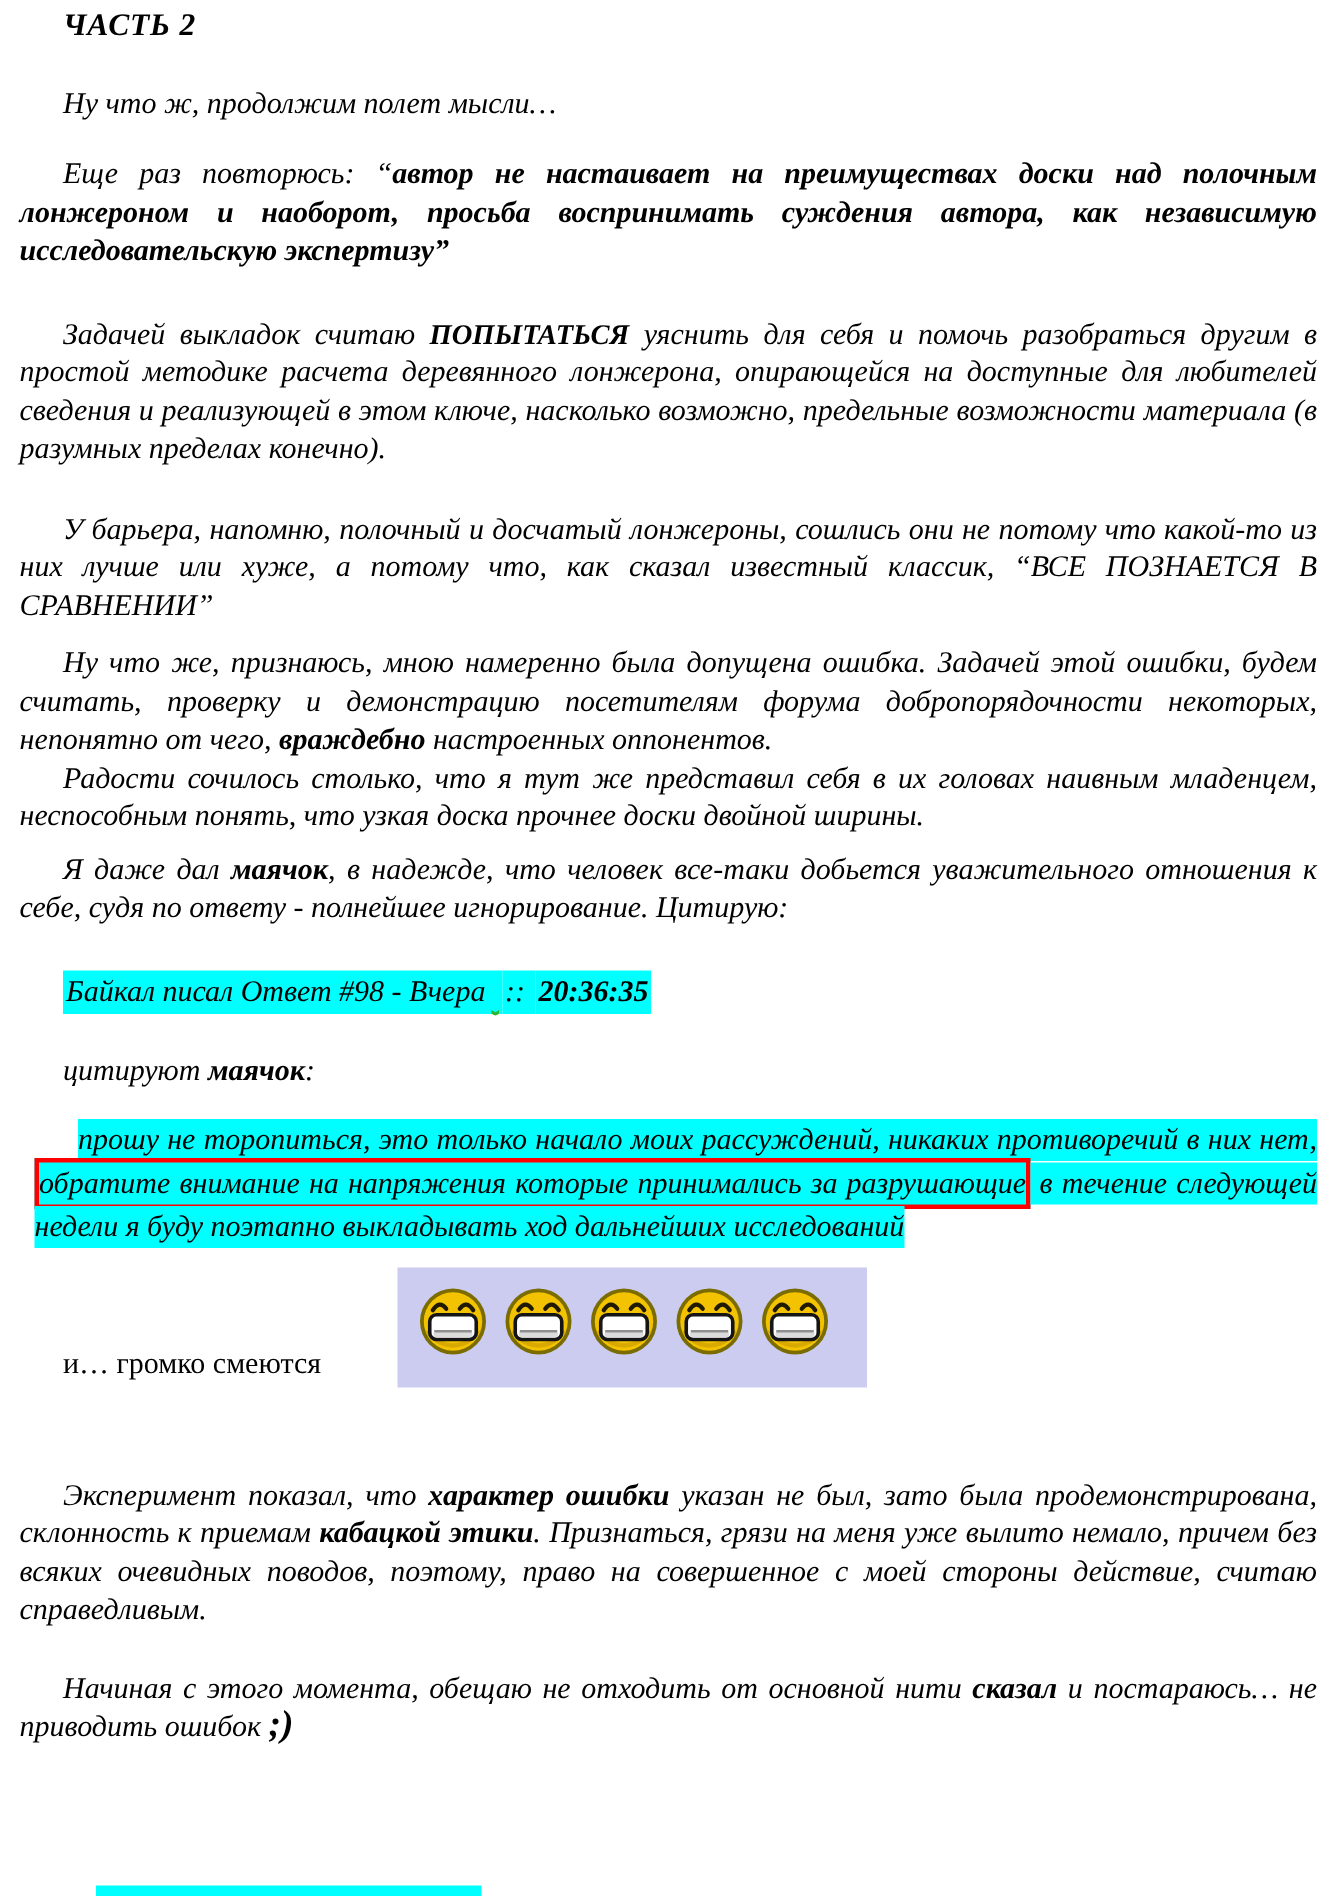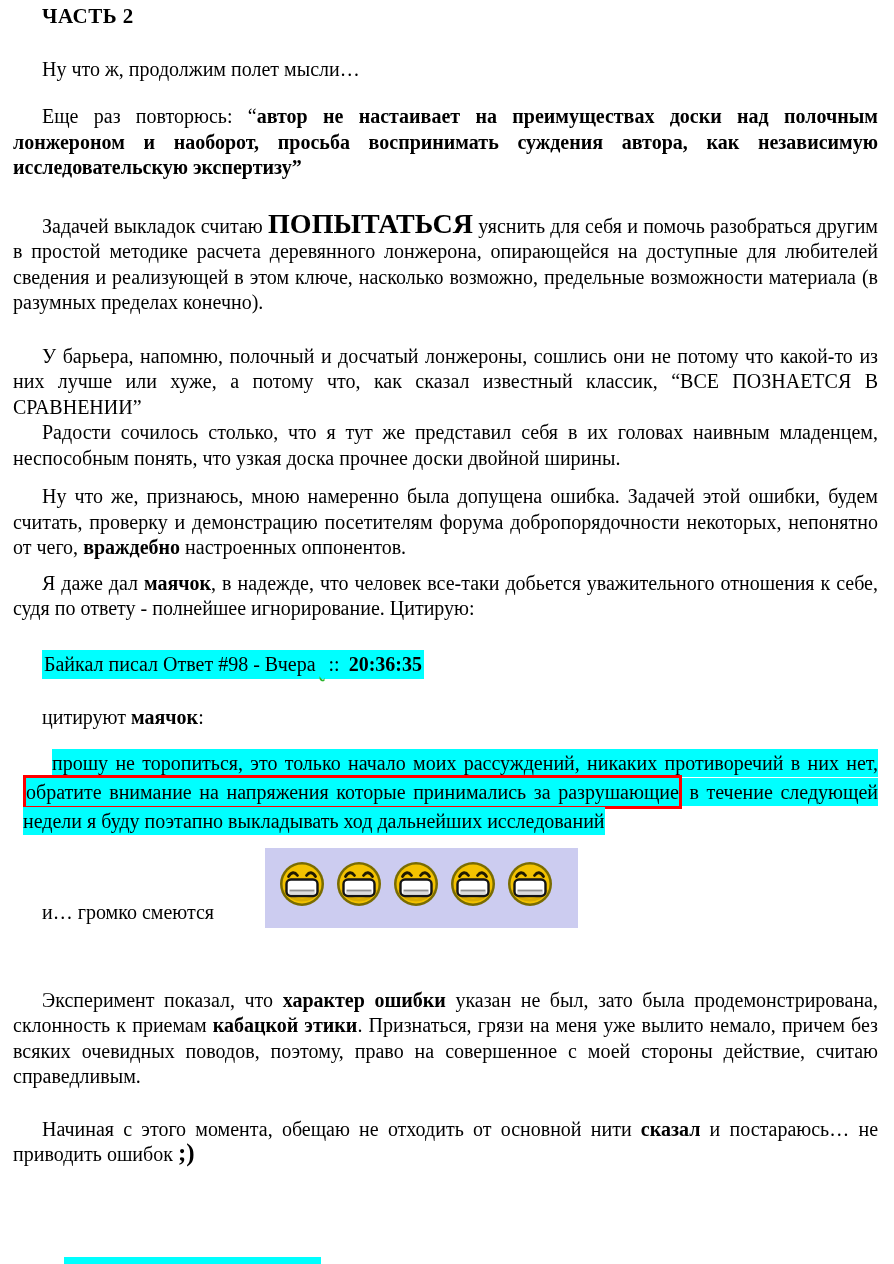--- a/index.html
+++ b/index.html
@@ -7,27 +7,27 @@
     --ink:#000000; --paper:#ffffff;
   }
   html,body{margin:0;padding:0;}
   body{
     width:894px;height:1264px;position:relative;overflow:hidden;
     background:var(--paper);color:var(--ink);
     font-family:"Liberation Serif","DejaVu Serif",serif;
     font-size:20px;line-height:25.5px;
   }
   .doc{padding:4px 16px 0 13px;}
-  .para{text-align:justify;text-indent:29px;}
+  .para{text-align:justify;text-indent:29px;font-style:italic;}
   .title{font-size:21px;font-weight:bold;letter-spacing:0.5px;}
   .mt0{margin-top:0}.mt10{margin-top:10px}.mt13{margin-top:13px}
   .mt14{margin-top:30px}.mt18{margin-top:18px}.mt22{margin-top:22px}.mt27{margin-top:27px}
   .mt28{margin-top:28px}.mt30{margin-top:30px}.mt60{margin-top:60px}
   .b{font-weight:bold;}
-  .big{font-size:28px;}
+  .big{font-size:19px;}
   .big2{font-size:25px;line-height:20px;}
   .hl{background:var(--cyan);}
   .qh .hl{padding:3px 2px 4px 2px;}
   .qb{line-height:29px;padding-left:10px;}
   .qb .hl{padding:3px 0;}
   .redbox{border:3px solid var(--red);padding:0 2px;}
   .sq{text-decoration:underline wavy var(--squiggle);text-decoration-thickness:2px;text-underline-offset:4px;}
   .smiley-row{display:flex;align-items:flex-end;margin-top:12px;padding-left:29px;}
   .smiley-caption{width:208px;margin:0 15px 2px 0;white-space:nowrap;}
   .smiley-box{background:var(--lav);width:313px;height:80px;box-sizing:border-box;
@@ -37,22 +37,22 @@
 </style>
 </head>
 <body>
 
 <div class="doc">
   <div class="para mt0 title"><span class="b">ЧАСТЬ 2</span></div>
   <div class="para mt27"><span class="">Ну что ж, продолжим полет мысли…</span></div>
   <div class="para mt22"><span class="">Еще раз повторюсь: “</span><span class="b">автор не настаивает на преимуществах доски над полочным лонжероном и наоборот, просьба воспринимать суждения автора, как независимую исследовательскую экспертизу</span><span class="b">”</span></div>
   <div class="para mt30"><span class="">Задачей выкладок считаю </span><span class="b big">ПОПЫТАТЬСЯ</span><span class=""> уяснить для себя и помочь разобраться другим в простой методике расчета деревянного лонжерона, опирающейся на доступные для любителей сведения и реализующей в этом ключе, насколько возможно, предельные возможности материала (в разумных пределах конечно).</span></div>
   <div class="para mt28"><span class="">У барьера, напомню, полочный и досчатый лонжероны, сошлись они не потому что какой-то из них лучше или хуже, а потому что, как сказал известный классик, “ВСЕ ПОЗНАЕТСЯ В СРАВНЕНИИ”</span></div>
+  <div class="para mt13"><span class="">Ну что же, признаюсь, мною намеренно была допущена ошибка. Задачей этой ошибки, будем считать, проверку и демонстрацию посетителям форума добропорядочности некоторых, непонятно от чего, </span><span class="b">враждебно</span><span class=""> настроенных оппонентов.</span></div>
   <div class="para mt0"><span class="">Радости сочилось столько, что я тут же представил себя в их головах наивным младенцем, неспособным понять, что узкая доска прочнее доски двойной ширины.</span></div>
-  <div class="para mt13"><span class="">Ну что же, признаюсь, мною намеренно была допущена ошибка. Задачей этой ошибки, будем считать, проверку и демонстрацию посетителям форума добропорядочности некоторых, непонятно от чего, </span><span class="b">враждебно</span><span class=""> настроенных оппонентов.</span></div>
   <div class="para mt10"><span class="">Я даже дал </span><span class="b">маячок</span><span class="">, в надежде, что человек все-таки добьется уважительного отношения к себе, судя по ответу - полнейшее игнорирование. Цитирую:</span></div>
   <div class="para mt14 qh"><span class="hl">Байкал писал Ответ #98 - Вчера</span><span class="hl sq"> </span><span class="hl">:: </span><span class="b hl">20:36:35</span></div>
   <div class="para mt28"><span class="">цитируют </span><span class="b">маячок</span><span class="">:</span></div>
   <div class="para mt18 qb"><span class="hl">прошу не торопиться, это только начало моих рассуждений, никаких противоречий в них нет, </span><span class="hl redbox">обратите внимание на напряжения которые принимались за разрушающие</span><span class="hl"> в течение следующей недели я буду поэтапно выкладывать ход дальнейших исследований</span></div>
 
   <div class="smiley-row">
     <span class="smiley-caption">и… громко смеются</span>
     <div class="smiley-box" id="smileyBox">
         <svg width="46" height="46" viewBox="0 0 46 46">
     <circle cx="23" cy="23" r="22" fill="#7a6c00"></circle>

